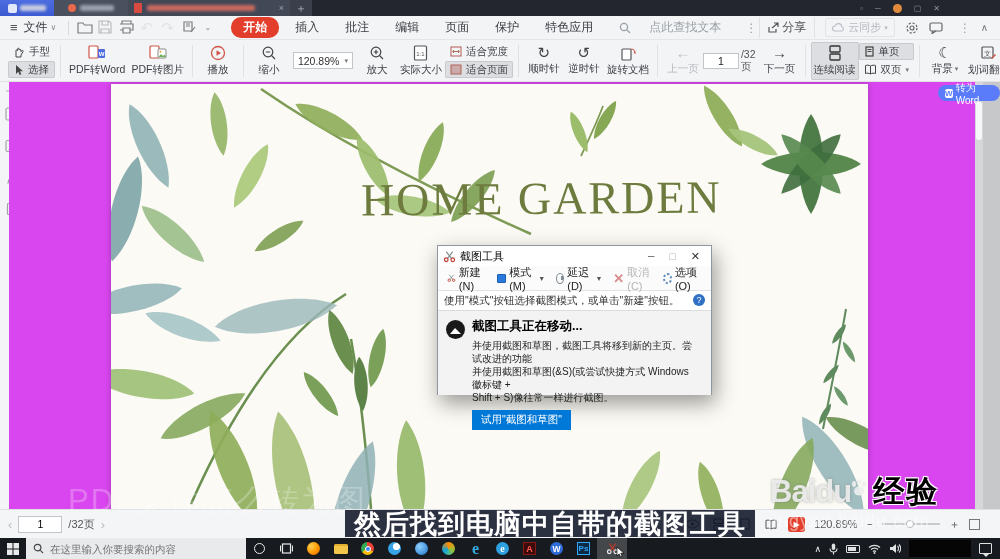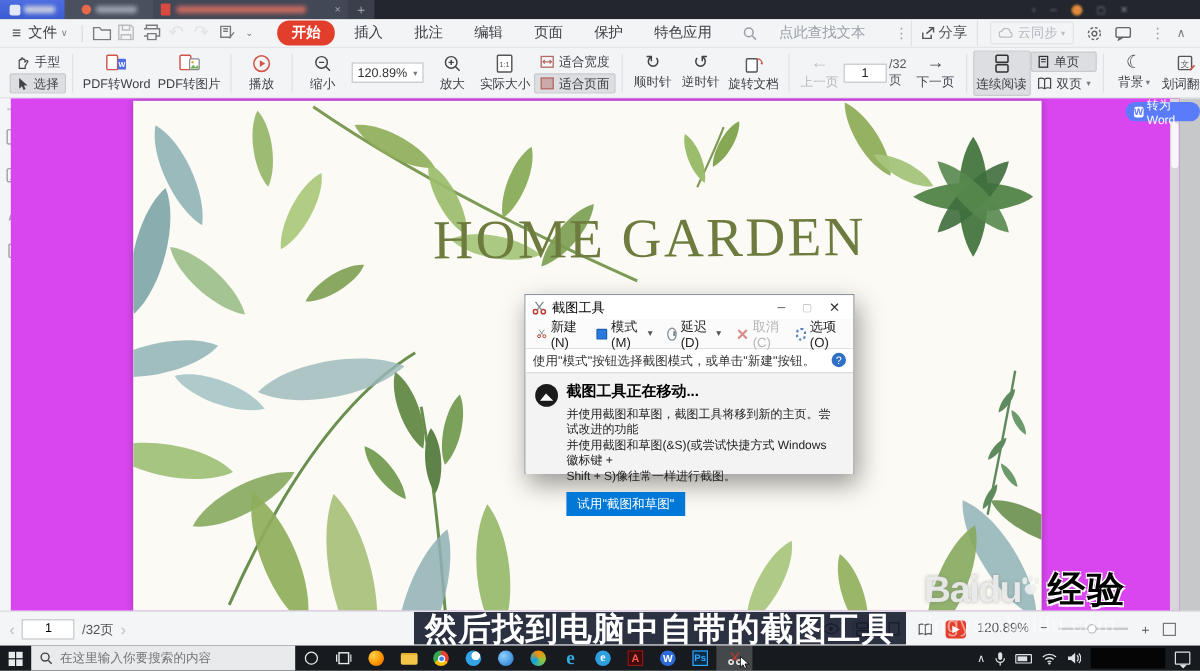--- a/index.html
+++ b/index.html
@@ -567,20 +567,21 @@
       <div class="body">
         <h3>截图工具正在移动...</h3>
         <p><span>并使用截图和草图，截图工具将移到新的主页。尝试改进的功能</span><br>
            <span>并使用截图和草图(&amp;S)(或尝试快捷方式 Windows 徽标键 +</span><br>
            <span>Shift + S)像往常一样进行截图。</span></p>
         <span class="snip-cta">试用"截图和草图"</span>
       </div>
     </div>
   </div>
 
+  <div class="wm-left">PDF文件怎么转为图片</div>
   <div class="brand">
     <span class="lat">Baidu</span>
     <svg width="20" height="20" viewBox="0 0 20 20" style="margin:0 0 8px -2px;">
       <ellipse cx="5" cy="6" rx="2" ry="3" fill="#eee" opacity=".9"></ellipse>
         <ellipse cx="15" cy="6" rx="2" ry="3" fill="#eee" opacity=".9"></ellipse>
       <ellipse cx="10" cy="4" rx="2" ry="3" fill="#eee" opacity=".9"></ellipse>
         <ellipse cx="10" cy="13" rx="5" ry="4.5" fill="#eee" opacity=".9"></ellipse>
       </svg>
     <span class="cn">经验</span>
   </div>

